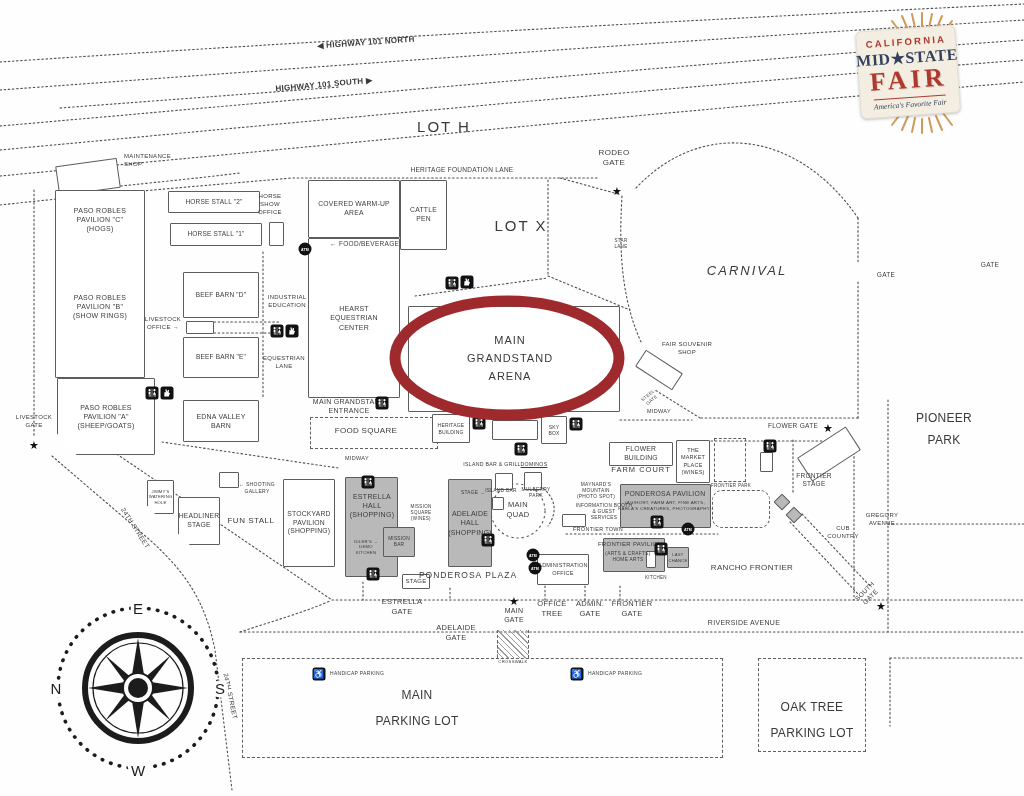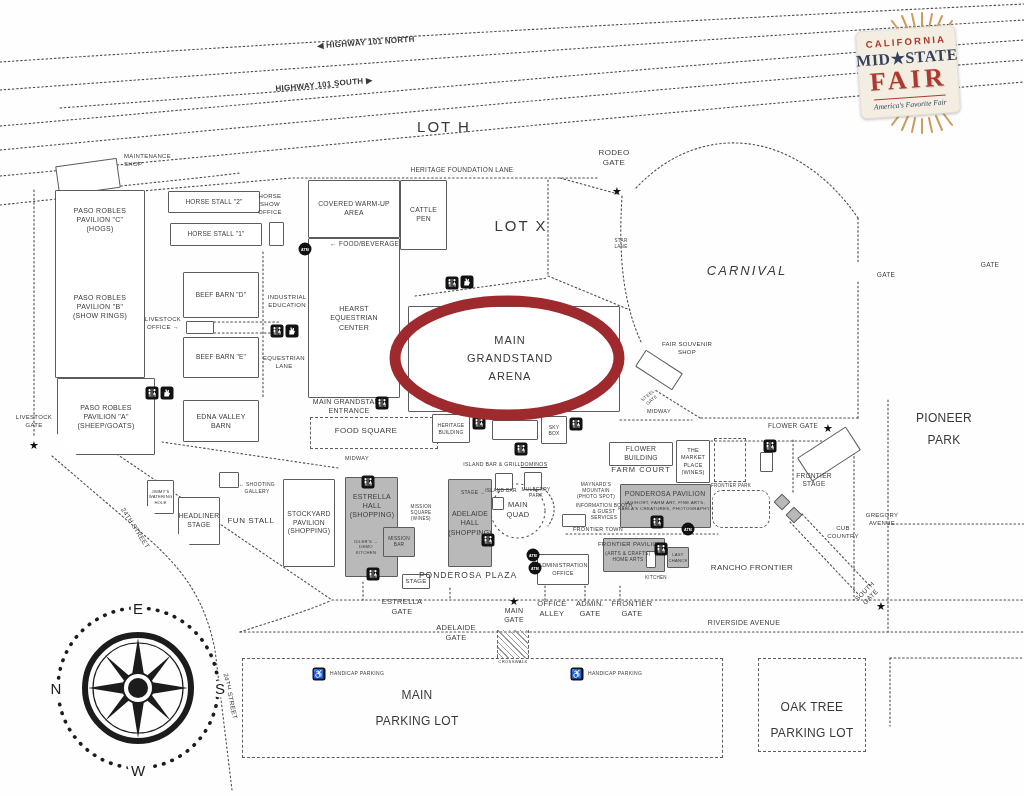--- a/index.html
+++ b/index.html
@@ -300,21 +300,21 @@
       <div class="lbl" style="left: 230px; top: 692px; font-size: 6.5px; transform: translate(-50%, 0px) rotate(78deg);">24TH STREET</div>
       <div class="lbl" style="left: 34px; top: 414px; font-size: 6px;">LIVESTOCK
 GATE</div>
       <div class="lbl" style="left: 361px; top: 597px; font-size: 7.5px; margin-left: 41px;">ESTRELLA
 GATE</div>
       <div class="lbl" style="left: 456px; top: 599px; font-size: 7.5px; margin-top: 24px;">ADELAIDE
 GATE</div>
       <div class="lbl" style="left: 514px; top: 606px; font-size: 7px;">MAIN
 GATE</div>
       <div class="lbl" style="left: 552px; top: 599px; font-size: 7.5px;">OFFICE
-ALLEY</div>
+TREE</div>
       <div class="lbl" style="left: 590px; top: 599px; font-size: 7.5px;">ADMIN.
 GATE</div>
       <div class="lbl" style="left: 632px; top: 599px; font-size: 7.5px;">FRONTIER
 GATE</div>
       <div class="lbl" style="left: 744px; top: 618px; font-size: 7px;">RIVERSIDE AVENUE</div>
       <div class="lbl" style="left: 513px; top: 659px; font-size: 4.2px;">CROSSWALK</div>
       <div class="lbl left" style="left: 330px; top: 670px; font-size: 5px;">HANDICAP PARKING</div>
       <div class="lbl left" style="left: 588px; top: 670px; font-size: 5px;">HANDICAP PARKING</div>
       <div class="lbl" style="left: 417px; top: 682px; font-size: 12px; line-height: 2.2;">MAIN
 PARKING LOT</div>

